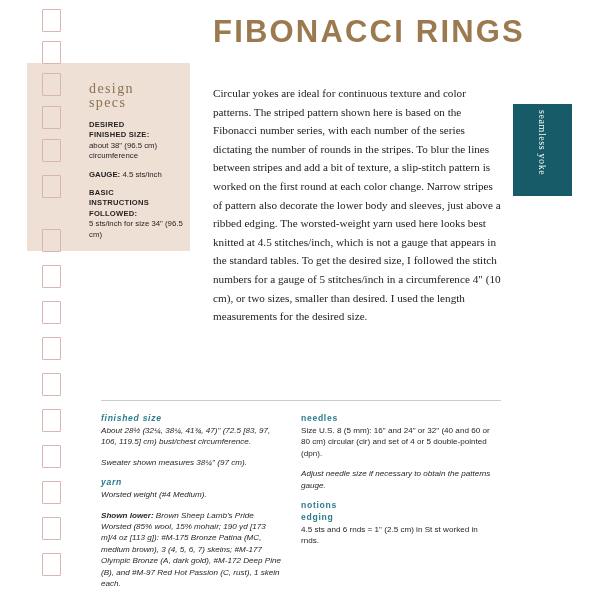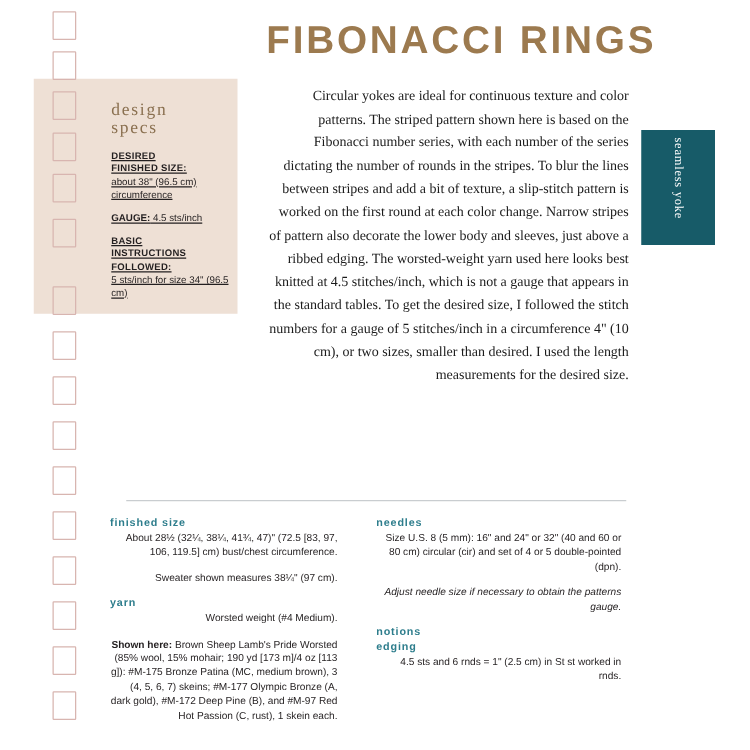--- a/index.html
+++ b/index.html
@@ -59,21 +59,20 @@
     line-height: 13.5px;
     color: #8a7050;
     letter-spacing: 1.4px;
     margin: 0 0 11px 0;
     font-weight: 400;
   }
   .specs-title span { display: block; }
   .spec-block {
     margin-bottom: 8px;
     color: #231f20;
-    text-decoration: underline;
   }
   .spec-label {
     font-size: 7.6px;
     font-weight: bold;
     line-height: 10.4px;
     letter-spacing: 0.25px;
     margin: 0;
   }
   .spec-value {
     font-size: 7.8px;
@@ -98,27 +97,27 @@
     letter-spacing: 2.2px;
     color: #9c7a4f;
     margin: 0;
     white-space: nowrap;
   }
 
   
   .intro {
     position: absolute;
     left: 213px;
-    top: 68px;
+    top: 84px;
     width: 290px;
     font-family: "Liberation Serif", serif;
     font-size: 11.2px;
     line-height: 18.6px;
     color: #1b1b1b;
-    text-align: right;
+    text-align: left;
     margin: 0;
   }
 
   
   .tab {
     position: absolute;
     left: 513px;
     top: 104px;
     width: 59px;
     height: 92px;
@@ -158,35 +157,34 @@
     z-index: 3;
   }
 
   
   .col {
     position: absolute;
     top: 413px;
     font-family: "Liberation Sans", sans-serif;
     color: #231f20;
   }
-  .col-left { left: 88px; width: 182px; }
+  .col-left { left: 101px; width: 182px; font-style: italic; }
   .col-right { left: 301px; width: 196px; }
 
   .sec-head {
     color: #2d7d8c;
     font-size: 8.6px;
     font-weight: bold;
     letter-spacing: 0.7px;
     margin: 0 0 2px 0;
   }
   .sec-body {
     font-size: 8.1px;
     line-height: 11.4px;
     margin: 0 0 9px 0;
-    text-align: right;
   }
   .sec-body b { font-weight: bold; }
   .sec-body.italic { font-style: italic; }
 </style>
 </head>
 <body>
 
 <div id="page">
 
   <div class="specs-panel"></div>
@@ -244,21 +242,21 @@
 
   <div class="divider"></div>
 
   <div class="col col-left">
     <p class="sec-head">finished size</p>
     <p class="sec-body">About 28½ (32¼, 38¼, 41¾, 47)" (72.5 [83, 97, 106, 119.5] cm) bust/chest circumference.</p>
     <p class="sec-body">Sweater shown measures 38¼" (97 cm).</p>
 
     <p class="sec-head">yarn</p>
     <p class="sec-body">Worsted weight (#4 Medium).</p>
-    <p class="sec-body"><b>Shown here:</b><span> Brown Sheep Lamb's Pride Worsted (85% wool, 15% mohair; 190 yd [173 m]/4 oz [113 g]): #M-175 Bronze Patina (MC, medium brown), 3 (4, 5, 6, 7) skeins; #M-177 Olympic Bronze (A, dark gold), #M-172 Deep Pine (B), and #M-97 Red Hot Passion (C, rust), 1 skein each.</span></p>
+    <p class="sec-body"><b>Shown lower:</b><span> Brown Sheep Lamb's Pride Worsted (85% wool, 15% mohair; 190 yd [173 m]/4 oz [113 g]): #M-175 Bronze Patina (MC, medium brown), 3 (4, 5, 6, 7) skeins; #M-177 Olympic Bronze (A, dark gold), #M-172 Deep Pine (B), and #M-97 Red Hot Passion (C, rust), 1 skein each.</span></p>
   </div>
 
   <div class="col col-right">
     <p class="sec-head">needles</p>
     <p class="sec-body">Size U.S. 8 (5 mm): 16" and 24" or 32" (40 and 60 or 80 cm) circular (cir) and set of 4 or 5 double-pointed (dpn).</p>
     <p class="sec-body italic">Adjust needle size if necessary to obtain the patterns gauge.</p>
 
     <p class="sec-head">notions</p>
 
     <p class="sec-head">edging</p>

